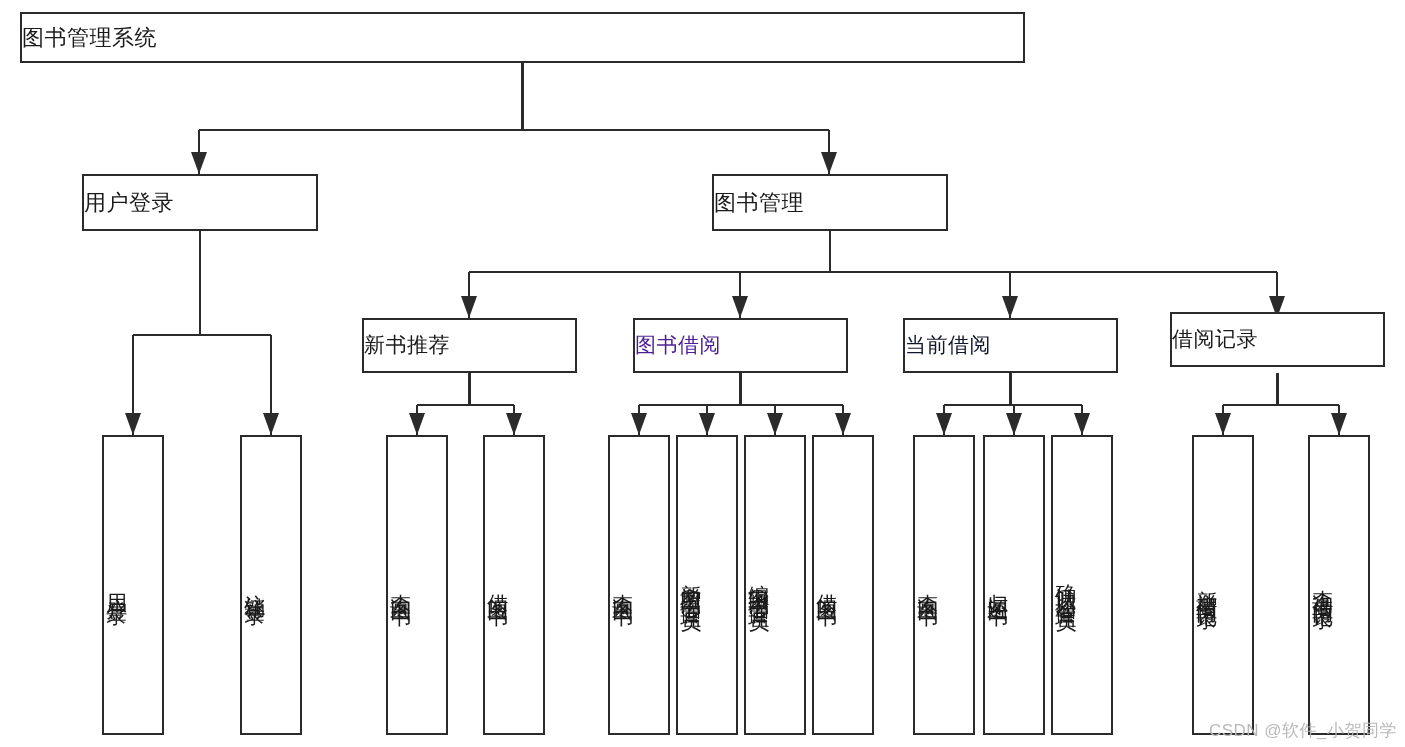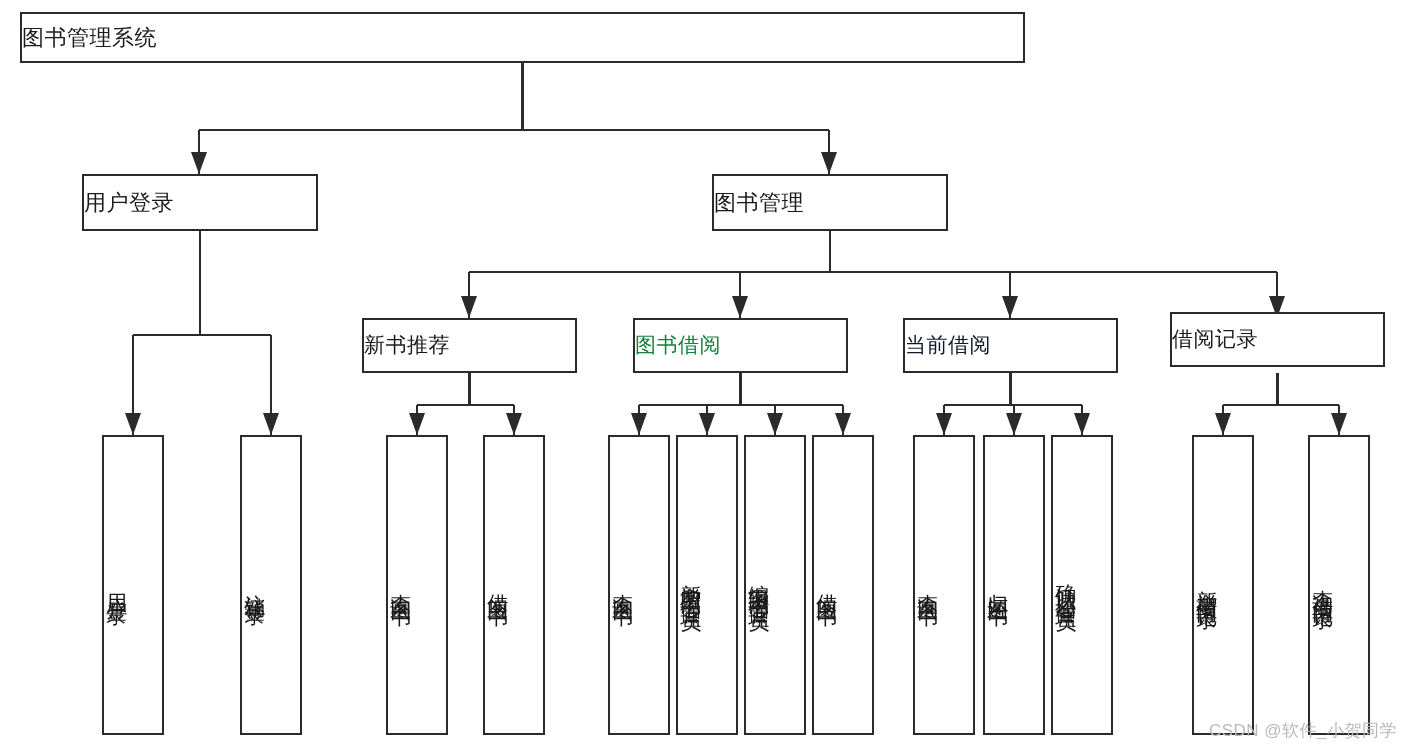--- a/index.html
+++ b/index.html
@@ -132,21 +132,21 @@
       <div class="node-box level-1" style="left: 82px; top: 174px; width: 236px; height: 57px; border-color: rgb(43, 43, 43); background: rgb(255, 255, 255);">
         <span class="node-label" style="color: rgb(26, 26, 26);">用户登录</span>
       </div>
       <div class="node-box level-1" style="left: 712px; top: 174px; width: 236px; height: 57px; border-color: rgb(43, 43, 43); background: rgb(255, 255, 255);">
         <span class="node-label" style="color: rgb(26, 26, 26);">图书管理</span>
       </div>
       <div class="node-box level-2" style="left: 362px; top: 318px; width: 215px; height: 55px; border-color: rgb(43, 43, 43); background: rgb(255, 255, 255);">
         <span class="node-label" style="color: rgb(26, 26, 26);">新书推荐</span>
       </div>
       <div class="node-box level-2" style="left: 633px; top: 318px; width: 215px; height: 55px; border-color: rgb(43, 43, 43); background: rgb(255, 255, 255);">
-        <span class="node-label" style="color: #15803d;">图书借阅</span>
+        <span class="node-label" style="color: #4c1d95;">图书借阅</span>
       </div>
       <div class="node-box level-2" style="left: 903px; top: 318px; width: 215px; height: 55px; border-color: rgb(43, 43, 43); background: rgb(255, 255, 255);">
         <span class="node-label" style="color: #0f172a;">当前借阅</span>
       </div>
       <div class="node-box level-2" style="left: 1170px; top: 312px; width: 215px; height: 55px; border-color: rgb(43, 43, 43); background: rgb(255, 255, 255);">
         <span class="node-label" style="color: rgb(26, 26, 26);">借阅记录</span>
       </div>
       <div class="node-box level-3 vertical" style="left: 102px; top: 435px; width: 62px; height: 300px; border-color: rgb(43, 43, 43); background: rgb(255, 255, 255);">
         <span class="node-label" style="color: rgb(26, 26, 26);">用户登录</span>
       </div>

